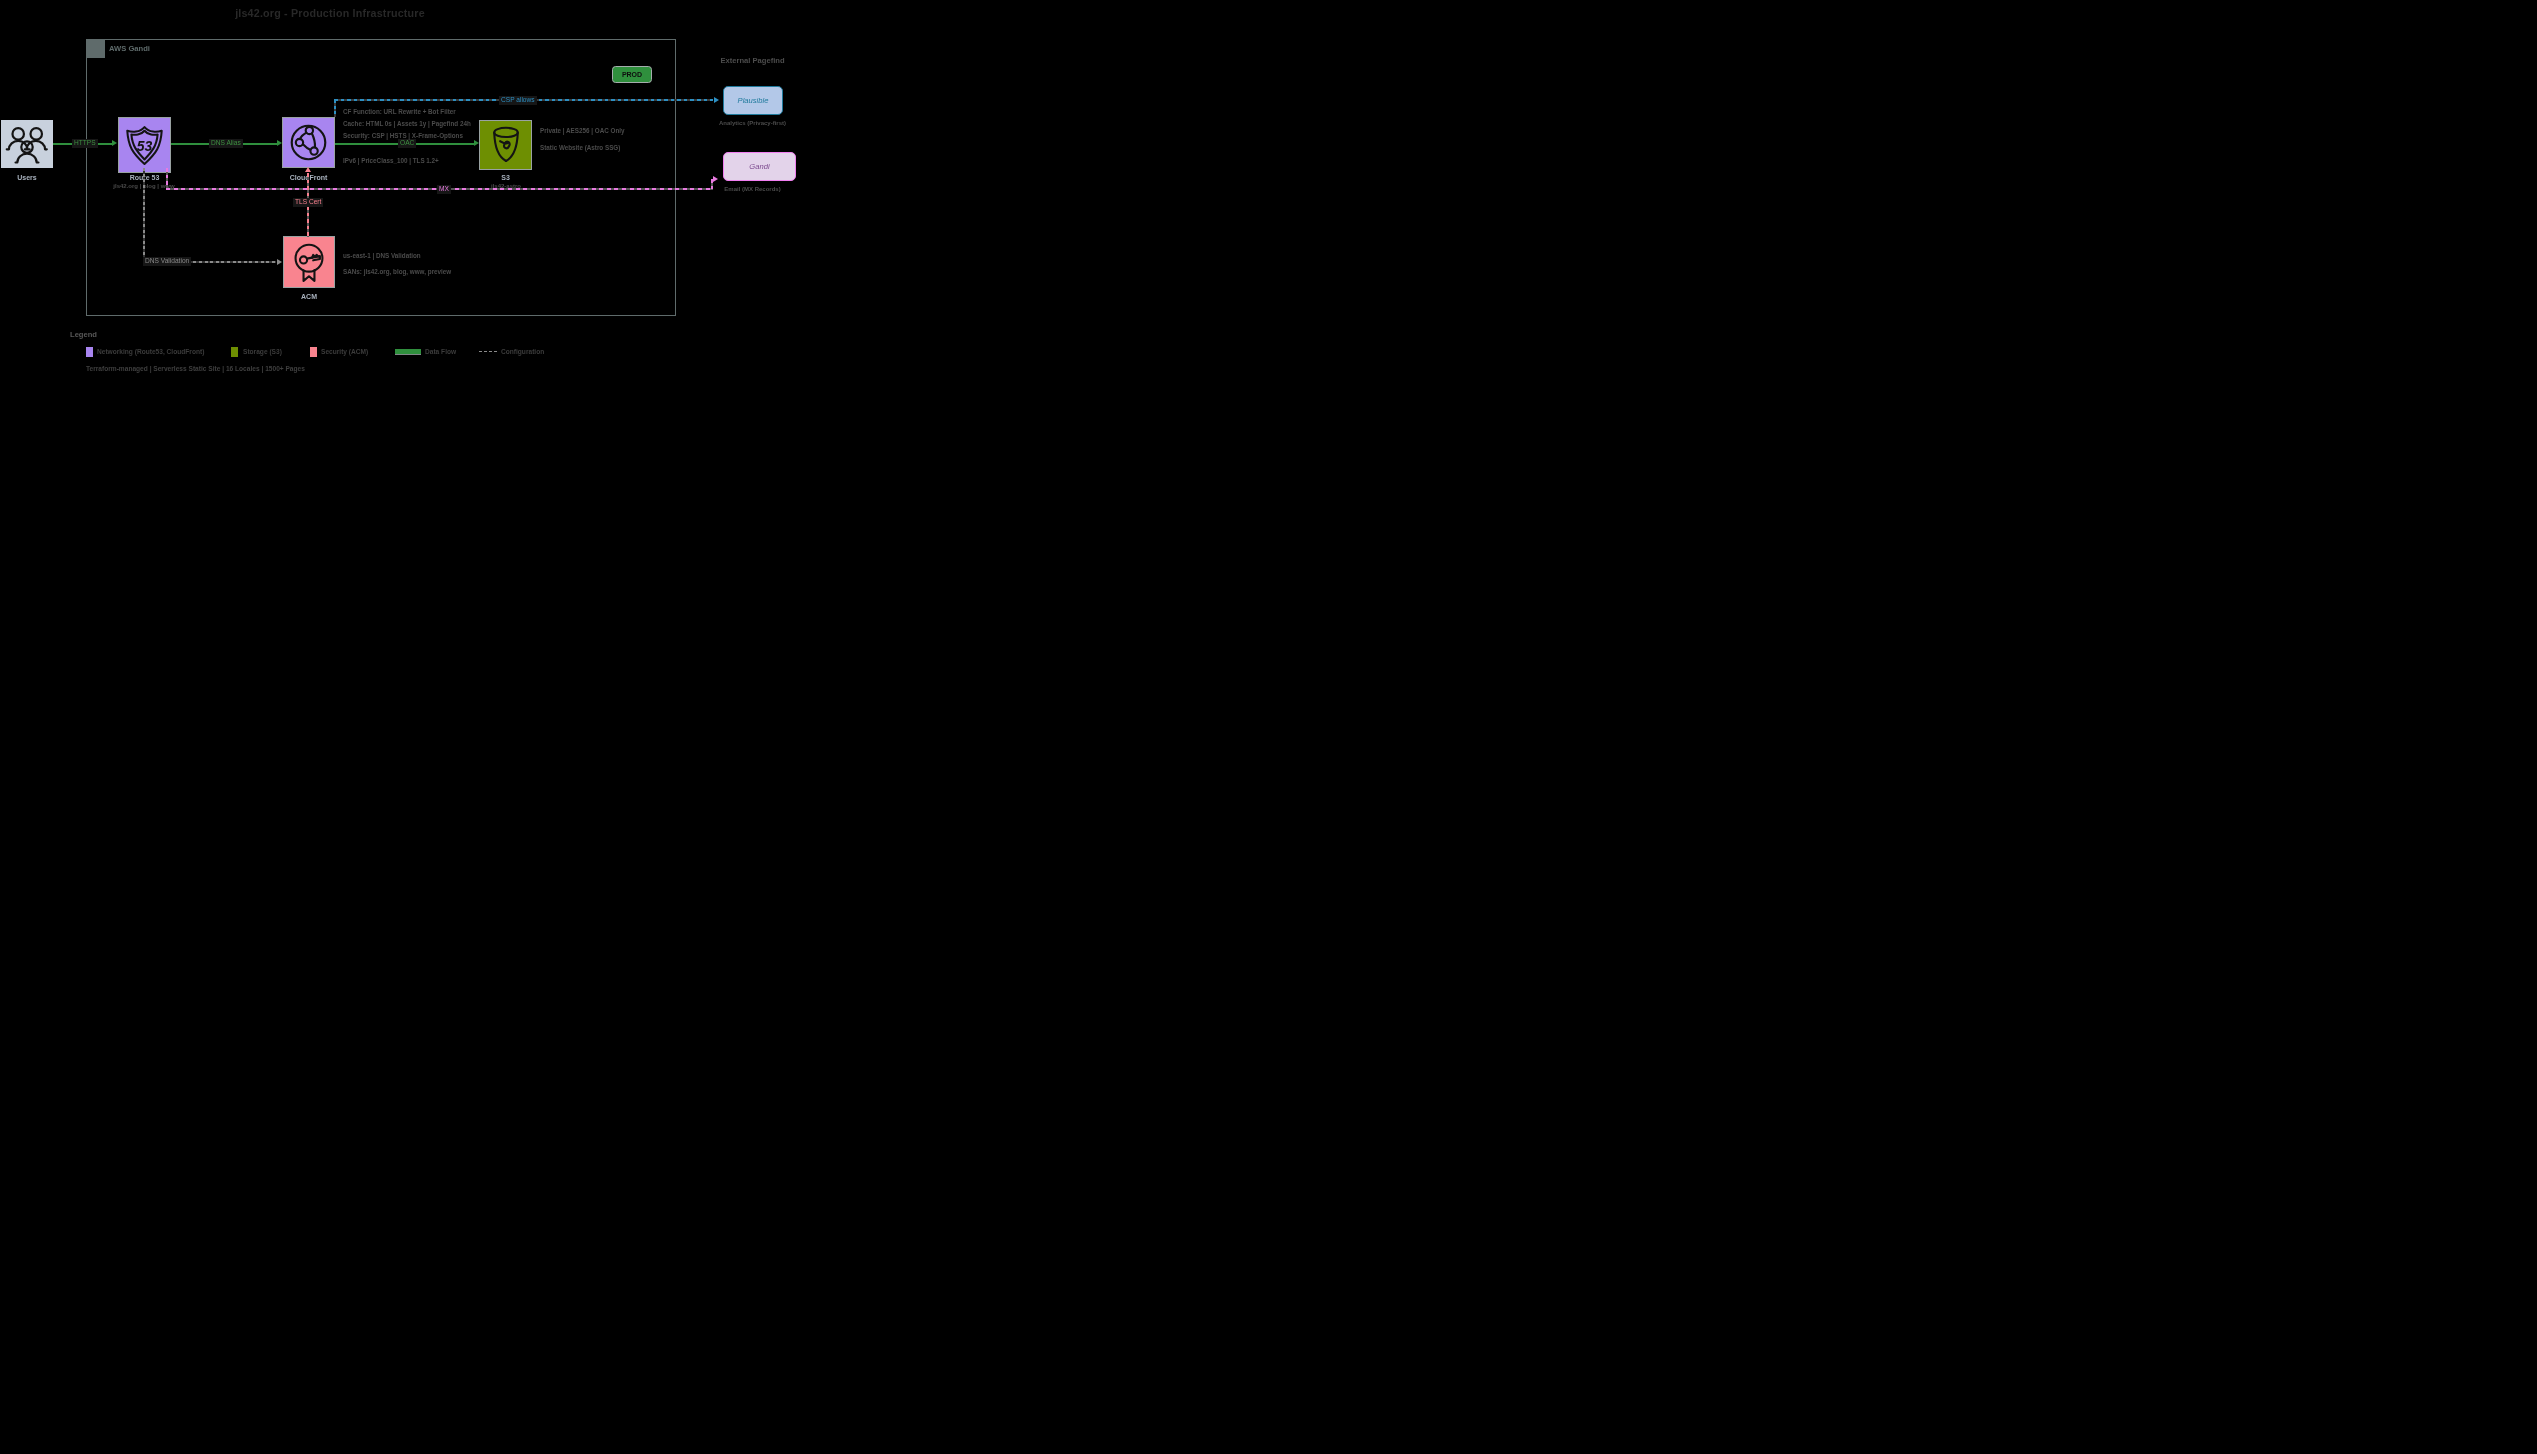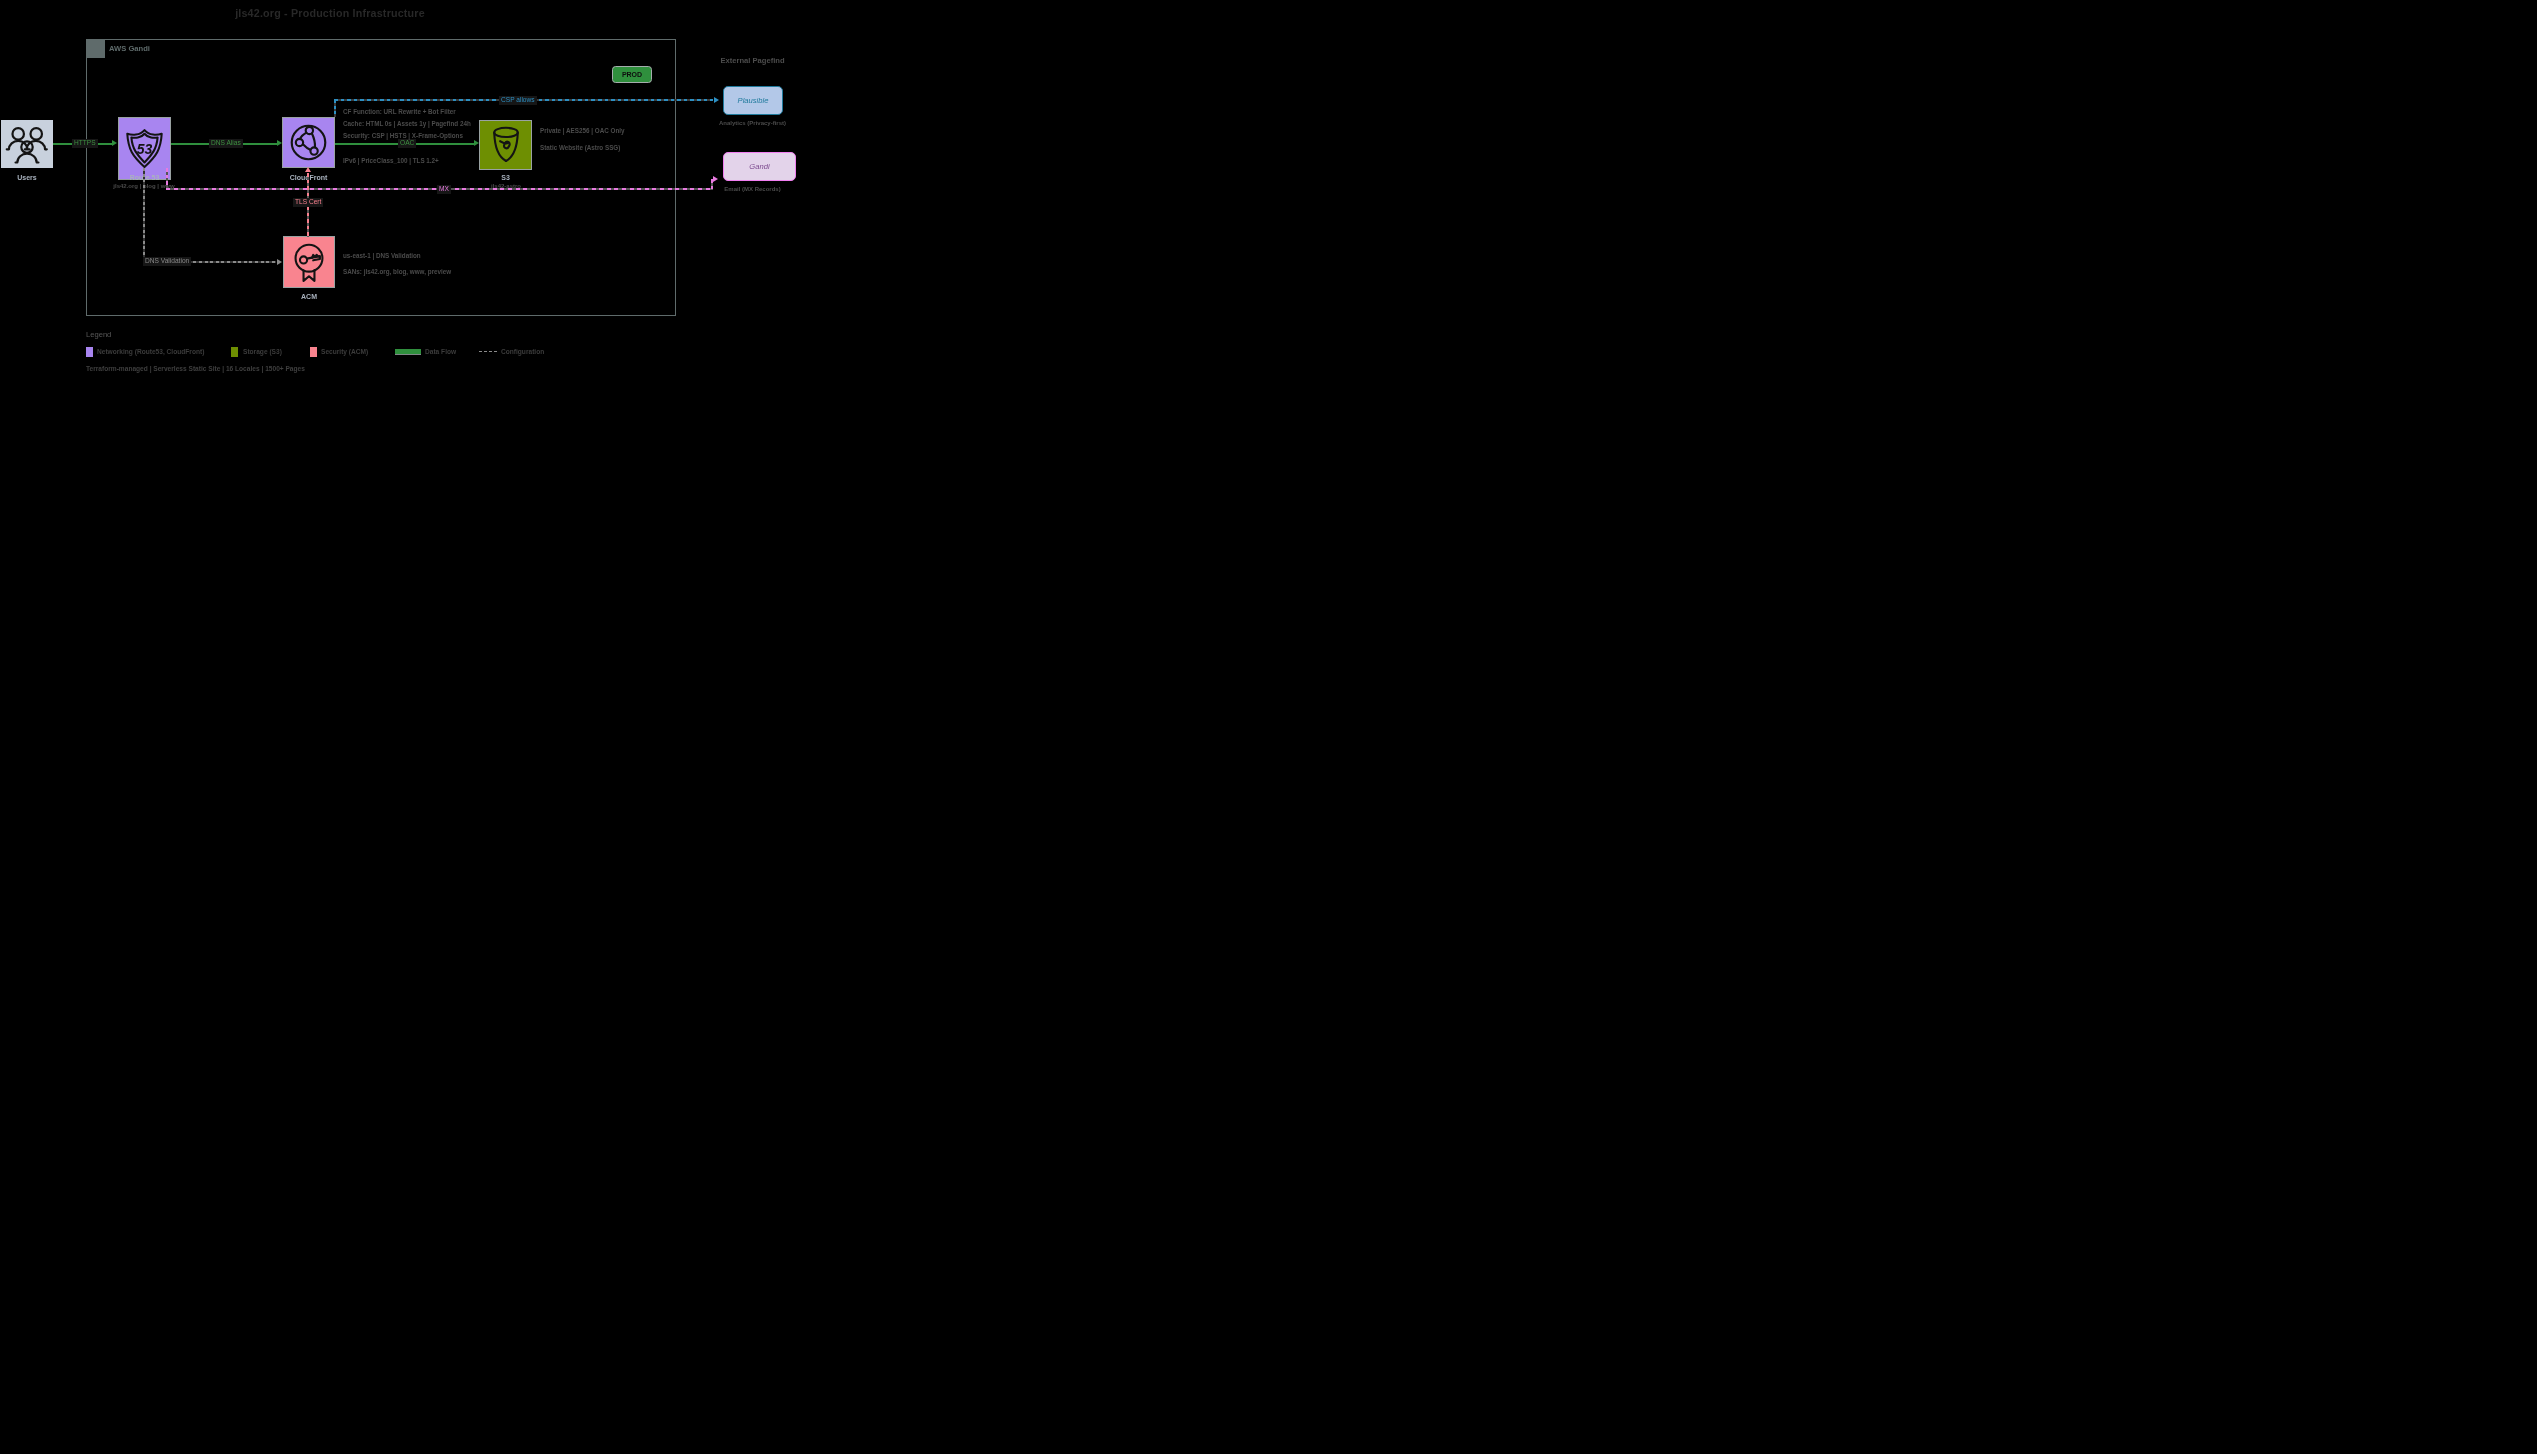--- a/index.html
+++ b/index.html
@@ -8,42 +8,42 @@
   .abs{position:absolute;}
   .title{left:0;top:7px;width:660px;text-align:center;font-size:10.7px;font-weight:bold;color:#282828;letter-spacing:0.2px;}
   .aws-box{left:86px;top:39px;width:590px;height:277px;border:1px solid #5f6b6b;box-sizing:border-box;}
   .aws-corner{left:86px;top:39px;width:19px;height:19px;background:#5f6b6b;}
   .aws-label{left:109px;top:44px;font-size:7.6px;font-weight:bold;color:#5f6b6b;}
   .ext-title{left:708px;top:56px;width:89px;text-align:center;font-size:7.6px;font-weight:bold;color:#4c4c4c;}
   .prod{left:612px;top:66px;width:40px;height:17px;background:#2f8f3d;border:1px solid #a5adad;border-radius:3.6px;box-sizing:border-box;display:flex;align-items:center;justify-content:center;color:#0e0e0e;font-weight:bold;font-size:7px;}
   .node{display:flex;align-items:center;justify-content:center;box-sizing:border-box;font-style:italic;}
   .svc{border:1px solid #99a2a2;}
   .n-users{left:1px;top:120px;width:52px;height:48px;background:#c8d1dd;}
-  .n-r53{left:118px;top:117px;width:53px;height:63px;background:#a885f0;text-align:center;}
+  .n-r53{left:118px;top:117px;width:53px;height:56px;background:#a885f0;text-align:center;}
   .n-cf{left:282px;top:117px;width:53px;height:51px;background:#a885f0;}
   .n-s3{left:479px;top:120px;width:53px;height:50px;background:#6e8f02;}
   .n-acm{left:283px;top:236px;width:52px;height:52px;background:#f9848f;}
   .n-pl{left:723px;top:86px;width:60px;height:29px;background:#b3c8e8;border:1.5px solid #1f7a9c;border-radius:5px;color:#1f7a9c;font-size:7.6px;}
   .n-ga{left:723px;top:152px;width:73px;height:29px;background:#e3d3ea;border:1.5px solid #f07ef0;border-radius:5px;color:#7d4b8f;font-size:7.6px;}
   .nlabel{color:#a9b2be;font-weight:700;font-size:7px;text-align:center;}
   .nsub{color:#4b4b4b;font-size:6px;font-weight:700;text-align:center;white-space:nowrap;}
   .ann{color:#4b4b4b;font-size:6.3px;font-weight:700;white-space:nowrap;}
   .chip{background:#161616;padding:0 2px;font-size:6.6px;line-height:8.6px;white-space:nowrap;}
   .green-line{height:2px;background:#2f8f3d;}
   .arrow-r{width:0;height:0;border-top:3.6px solid transparent;border-bottom:3.6px solid transparent;}
   .arrow-up{width:0;height:0;border-left:3.6px solid transparent;border-right:3.6px solid transparent;}
   .g-flow{border-left:5.6px solid #2f8f3d;}
   .teal-h{height:1.5px;background:repeating-linear-gradient(90deg,#2d8fc2 0 3.6px,#3a3a3a 3.6px 6.6px);}
   .teal-v{width:1.5px;background:repeating-linear-gradient(180deg,#2d8fc2 0 3px,#3a3a3a 3px 5.6px);}
   .pink-h{height:2px;background:repeating-linear-gradient(90deg,#e87ae0 0 4px,#555 4px 7.6px);}
   .pink-v{width:2px;background:repeating-linear-gradient(180deg,#e87ae0 0 3.6px,#555 3.6px 6.6px);}
   .sal-v{width:2px;background:repeating-linear-gradient(180deg,#f8808e 0 3.6px,#555 3.6px 6.6px);}
   .gray-h{height:1.5px;background:repeating-linear-gradient(90deg,#8a8a8a 0 3px,#333 3px 5.6px);}
   .gray-v{width:1.5px;background:repeating-linear-gradient(180deg,#8a8a8a 0 3px,#333 3px 5.6px);}
-  .lg-title{left:86px;top:330px;font-size:7.6px;font-weight:normal;color:#585858;}
+  .lg-title{left:70px;top:330px;font-size:7.6px;font-weight:bold;color:#585858;}
   .lg-label{font-size:6.6px;font-weight:700;color:#3c3c3c;white-space:nowrap;}
   .lg-sw{width:7px;height:10px;}
   .caption{left:86px;top:365px;font-size:6.6px;font-weight:700;color:#3f3f3f;white-space:nowrap;}
   svg.icon{display:block;}
   svg.icon *{stroke:#141414;fill:none;stroke-width:5;stroke-linecap:round;stroke-linejoin:round;}
   svg.icon text{stroke:none;fill:#141414;}
 </style>
 </head>
 <body>
 

